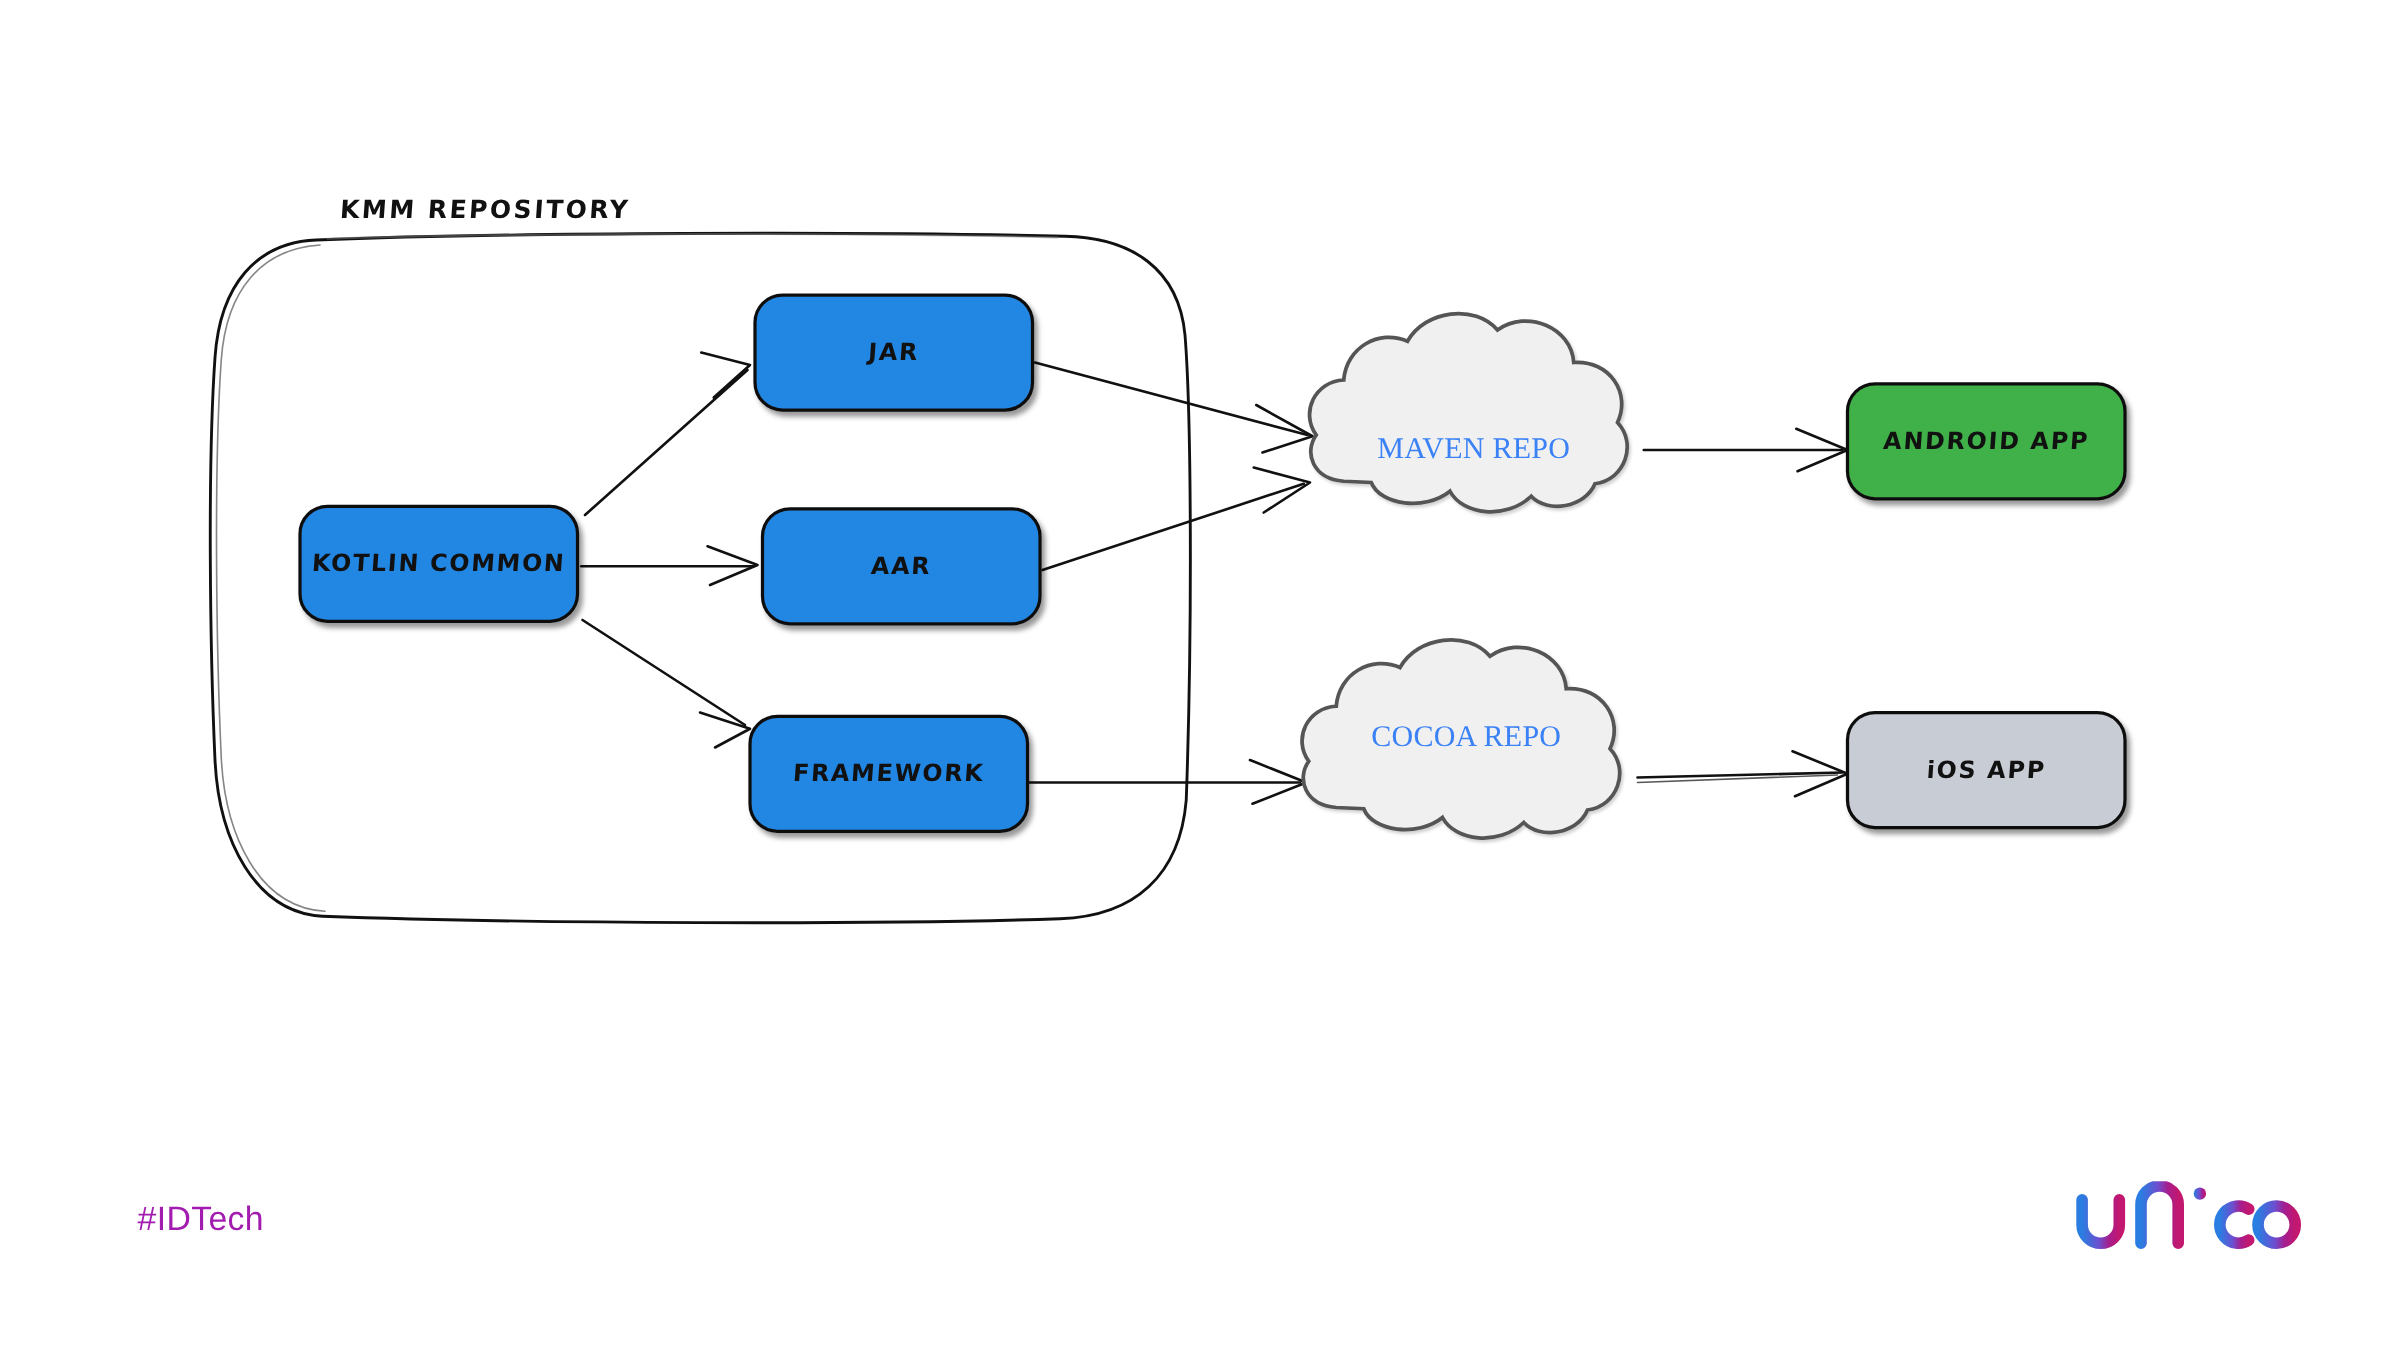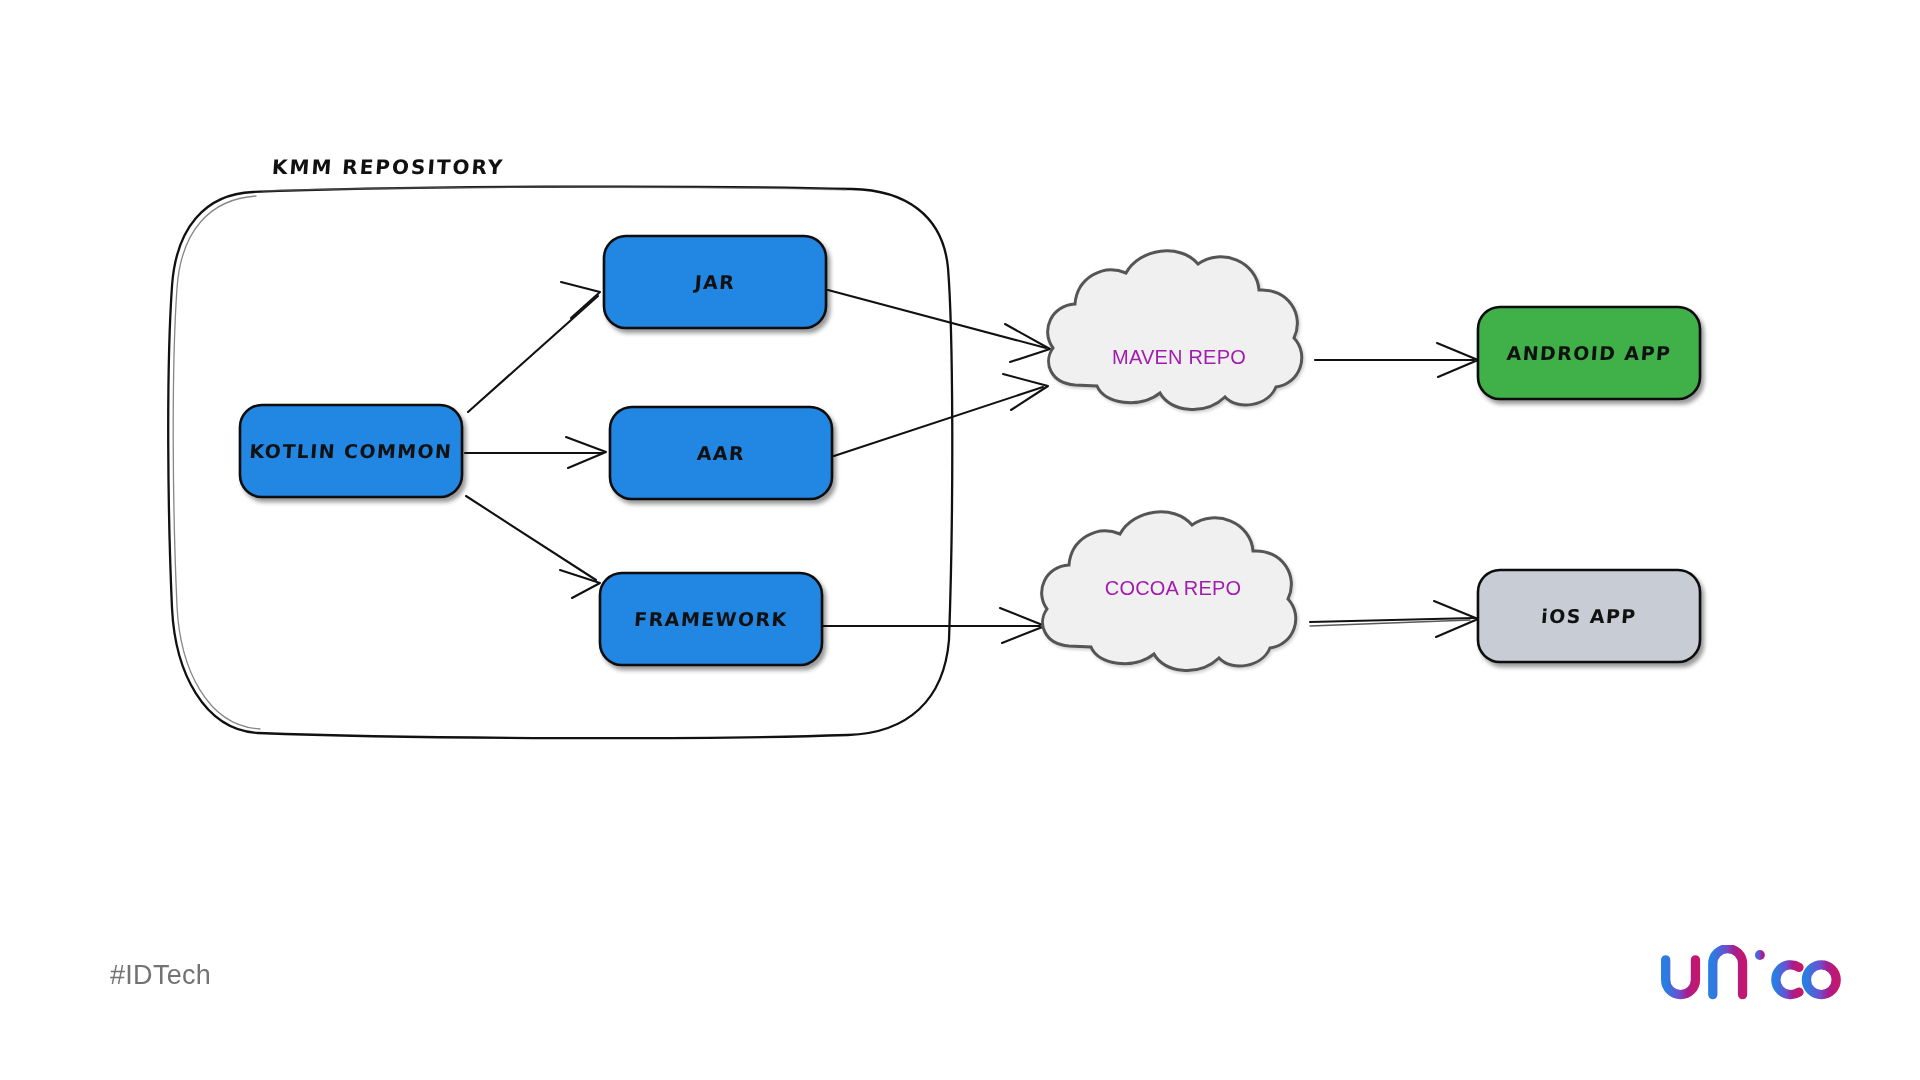--- a/index.html
+++ b/index.html
@@ -36,24 +36,24 @@
     font-family: "DejaVu Sans", sans-serif;
     font-weight: 700;
     color: #111111;
     letter-spacing: 1.4px;
     transform: skewX(-4deg);
     font-size: 19px;
   }
 
   
   .clean {
-    font-family: Liberation Sans, sans-serif;
+    font-family: Liberation Serif, serif;
     font-weight: 400;
-    color: #a21caf;
-    font-size: 20px;
+    color: #3b82f6;
+    font-size: 24px;
     letter-spacing: .2px;
   }
 
   #kmm-title {
     left: 272px;
     top: 155px;
     font-size: 20px;
     letter-spacing: 2px;
   }
 
@@ -62,21 +62,21 @@
     transform-origin: center center;
   }
 
   
   #hashtag {
     position: absolute;
     left: 110px;
     top: 960px;
     font-family: "Liberation Sans", sans-serif;
     font-size: 27px;
-    color: #737373;
+    color: #a21caf;
     letter-spacing: .3px;
   }
 
   #unico-logo {
     position: absolute;
     left: 1655px;
     top: 945px;
     width: 190px;
     height: 62px;
   }

